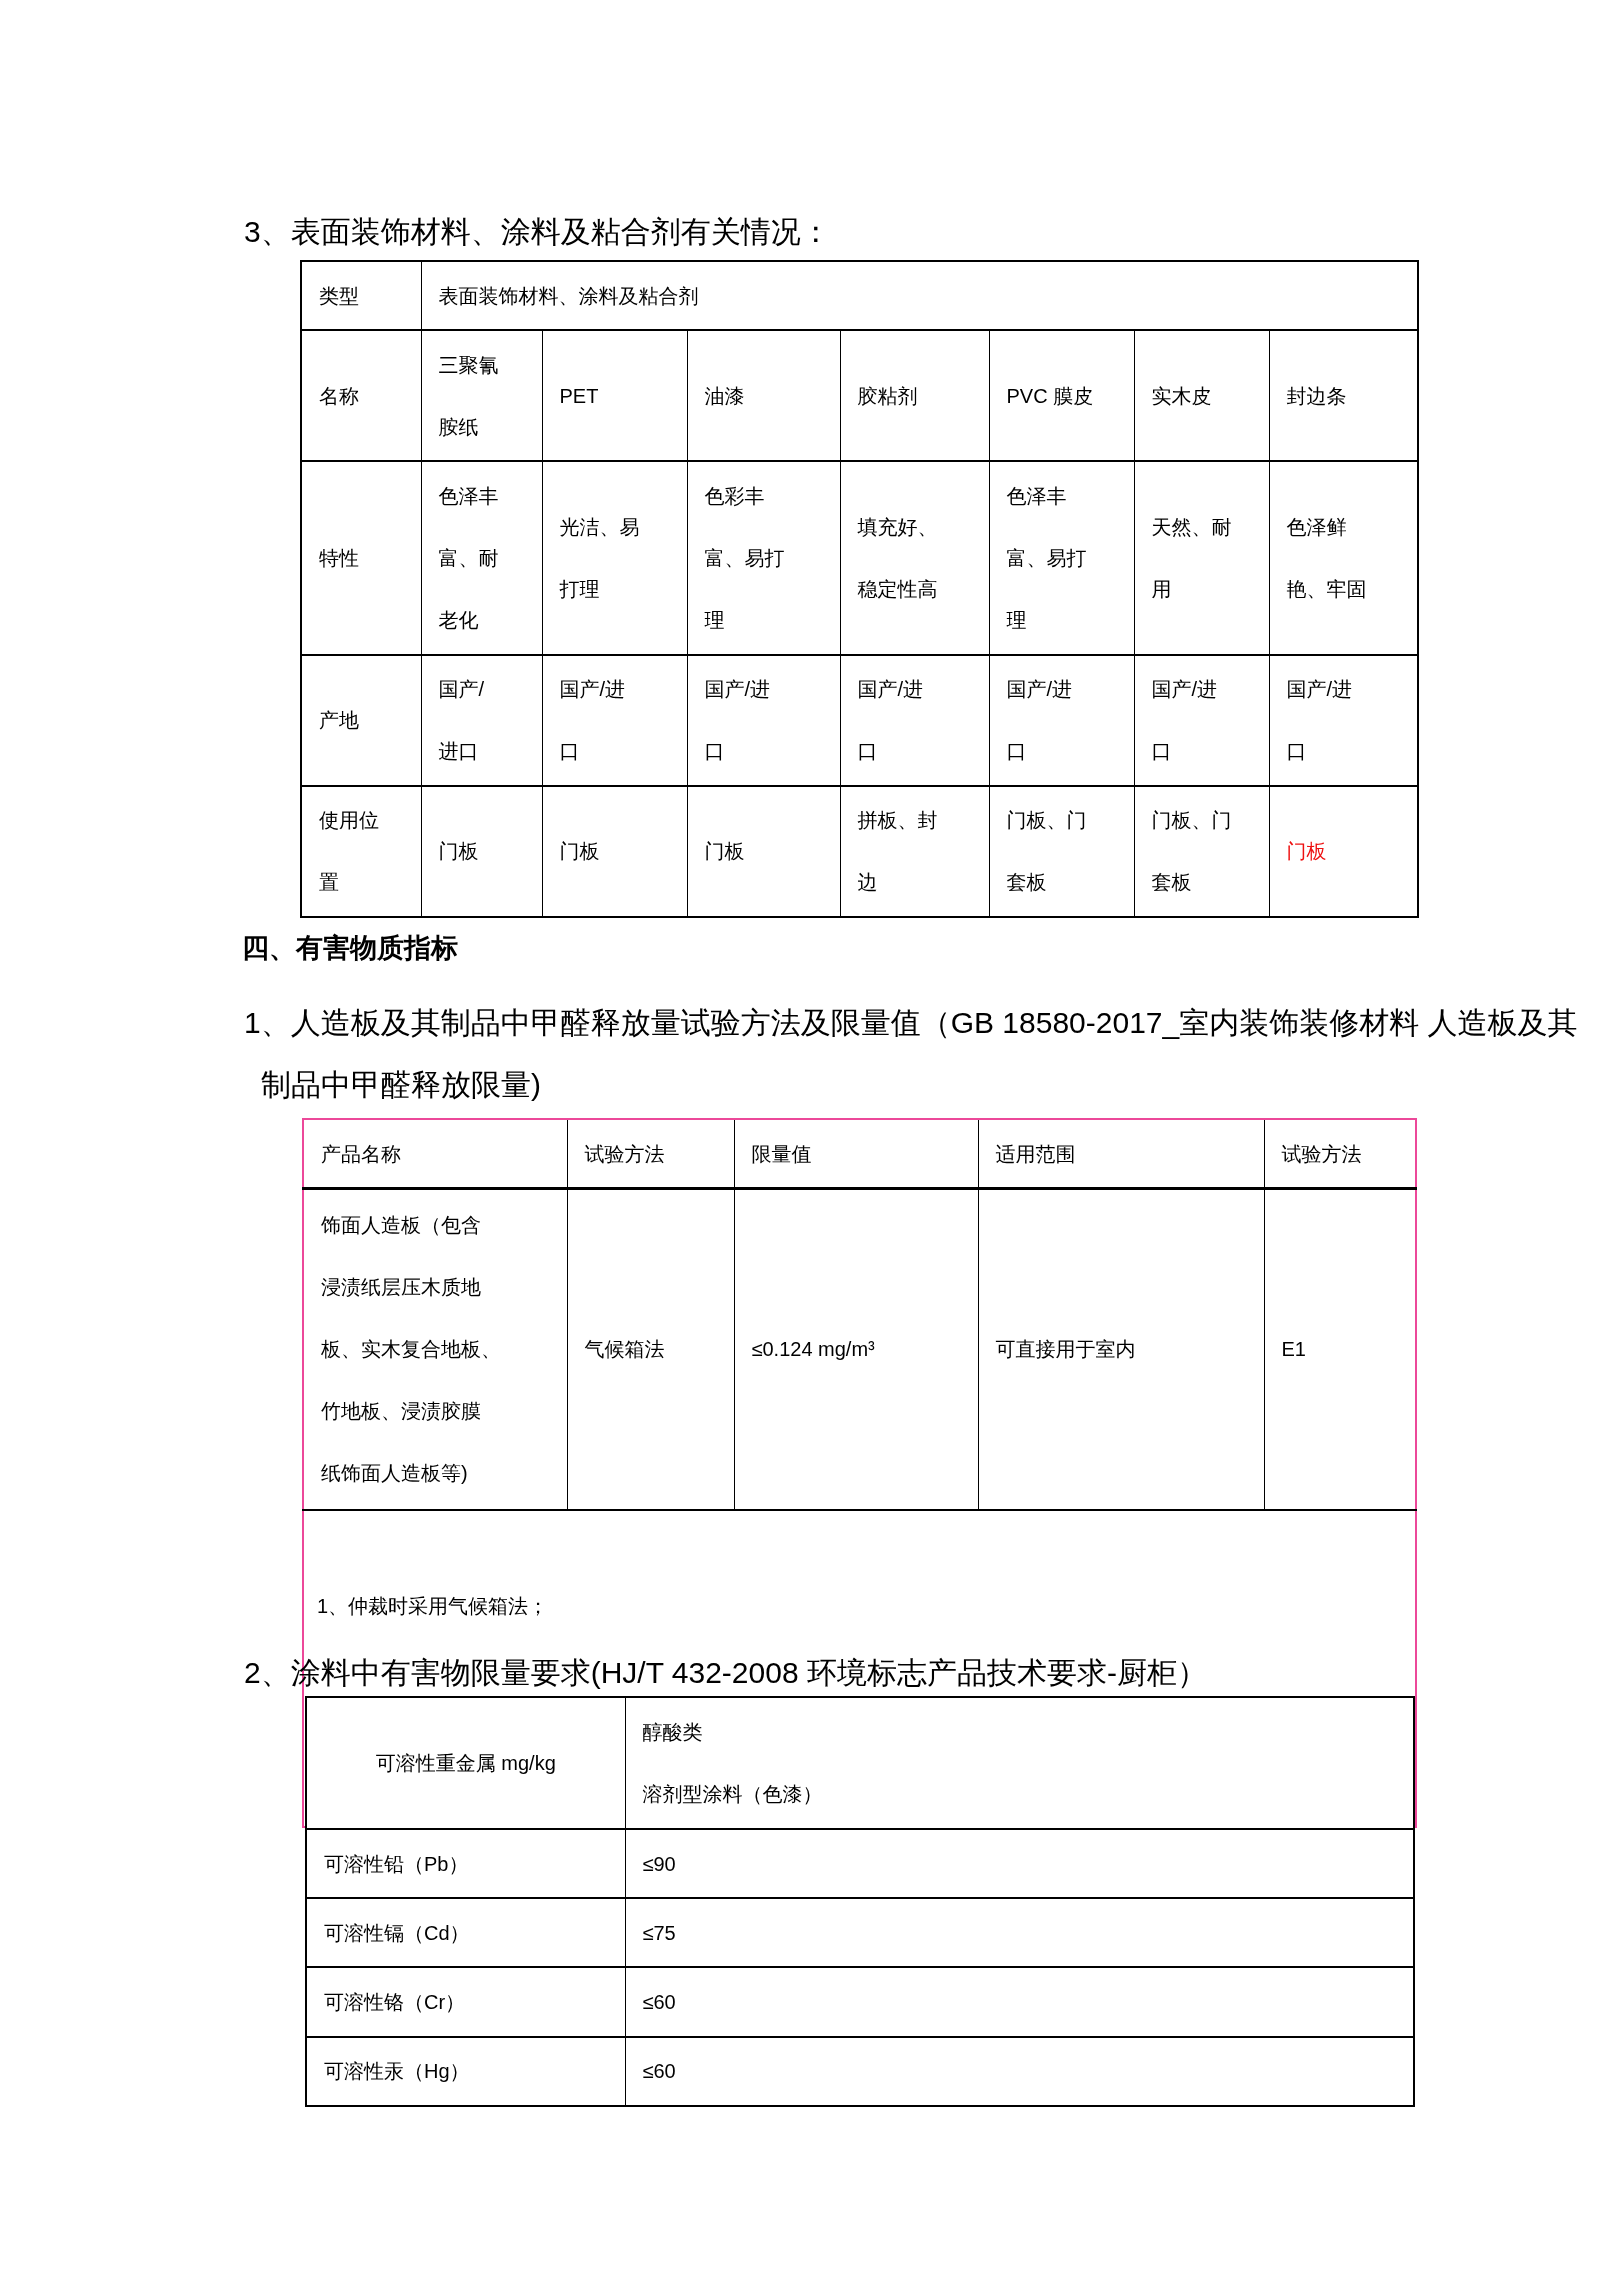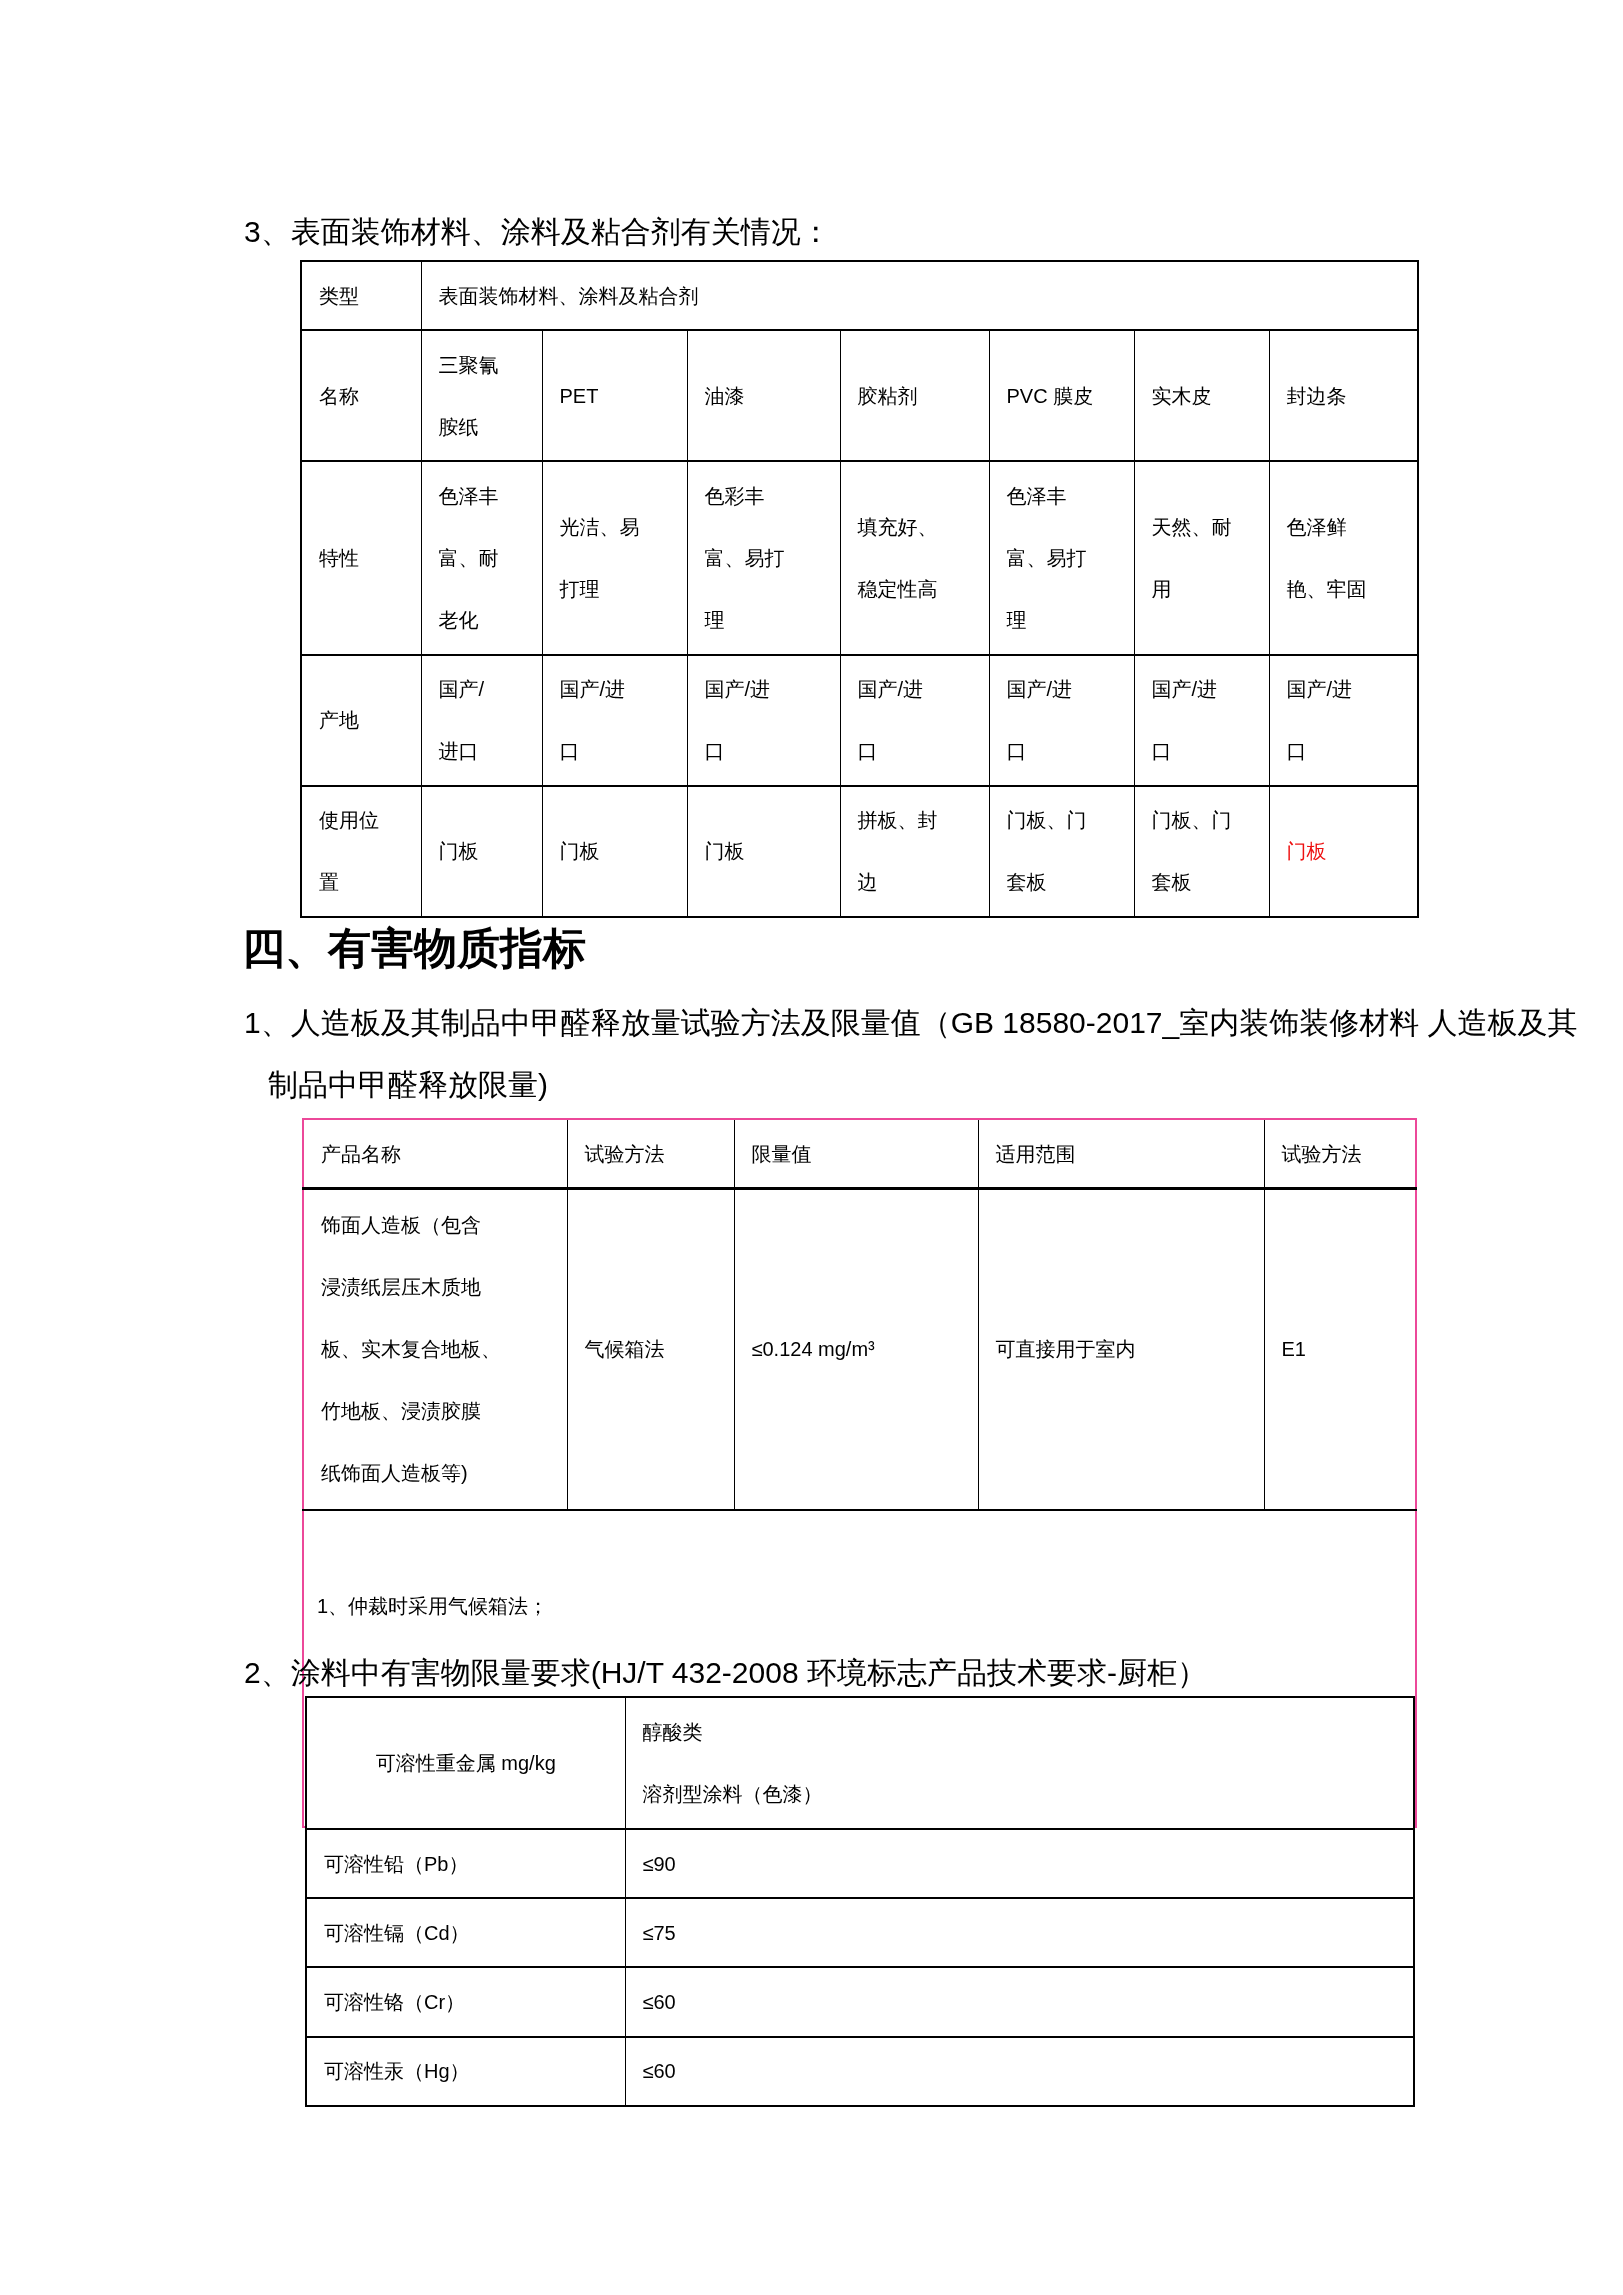--- a/index.html
+++ b/index.html
@@ -12,24 +12,24 @@
     color: #000000;
     font-family: "Liberation Sans", "DejaVu Sans", sans-serif;
     font-size: 30px;
   }
   .para {
     position: absolute;
     line-height: 62px;
     white-space: nowrap;
     color: #000000;
   }
-  .para .cont-line { margin-left: 24px; }
+  .para .cont-line { margin-left: 17px; }
   .section-title {
     position: absolute;
-    font-size: 43px;
+    font-size: 27px;
     font-weight: bold;
     line-height: 62px;
     white-space: nowrap;
   }
   table {
     position: absolute;
     border-collapse: collapse;
     table-layout: fixed;
     background: #ffffff;
   }

